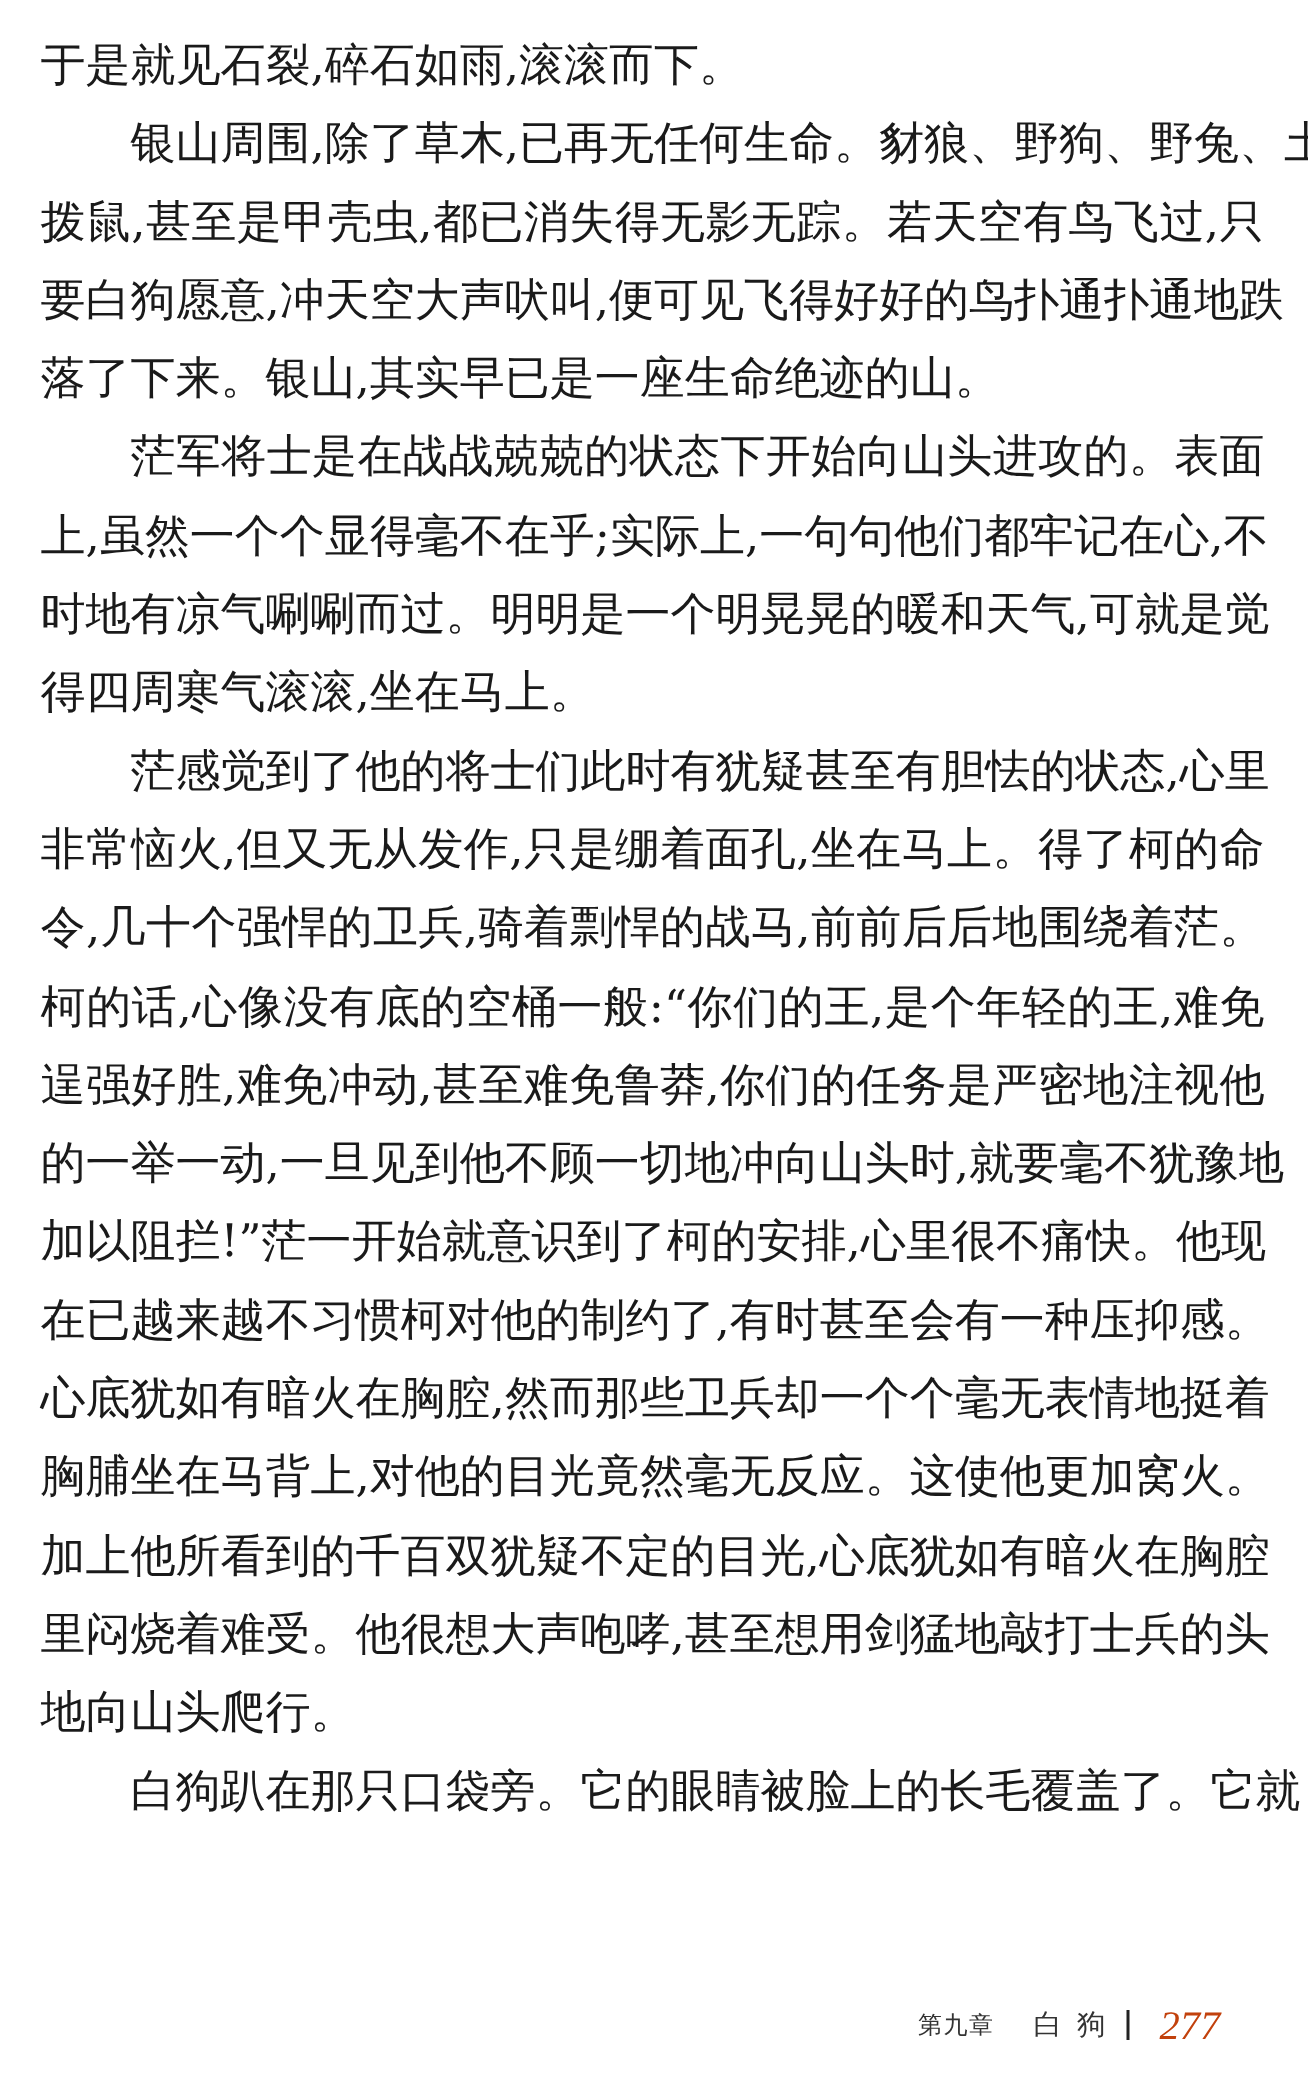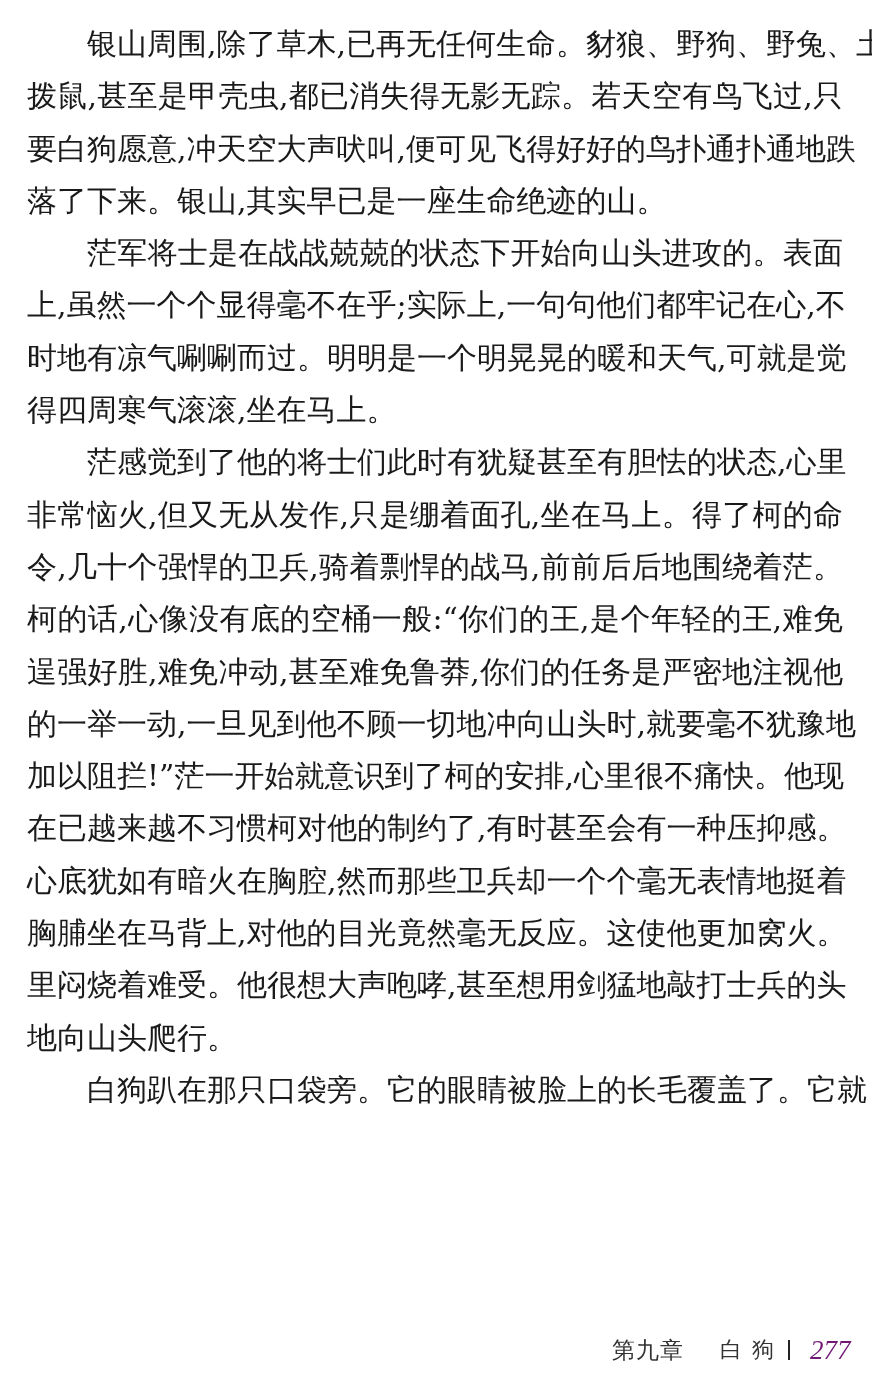--- a/index.html
+++ b/index.html
@@ -49,65 +49,67 @@
       position: absolute;
       top: 1330px;
       left: 612px;
       height: 40px;
       display: flex;
       align-items: center;
       font-family: "DejaVu Sans", "Liberation Sans", sans-serif;
       color: #333333;
     }
     .footer .chapter {
-      font-size: 23px;
+      font-size: 16px;
       letter-spacing: 1px;
     }
     .footer .title {
-      font-size: 22px;
-      margin-left: 36px;
+      font-size: 19px;
+      margin-left: 26px;
       letter-spacing: 10px;
     }
     .footer .sep {
       display: inline-block;
       width: 2px;
       height: 20px;
       background: #222222;
       margin-left: 4px;
       margin-right: 20px;
     }
     .footer .page-num {
       font-family: "Liberation Serif", "DejaVu Serif", serif;
       font-style: italic;
       font-size: 27px;
-      color: #701a75;
+      color: #c2410c;
     }
   </style>
 </head>
 <body>
 
 <div class="page-body">
+  <span class="line last"><span class="fill">于是就见石裂,碎石如雨,滚滚而下。</span></span>
   <span class="line indent"><span class="fill">银山周围,除了草木,已再无任何生命。豺狼、野狗、野兔、土</span></span>
   <span class="line"><span class="fill">拨鼠,甚至是甲壳虫,都已消失得无影无踪。若天空有鸟飞过,只</span></span>
   <span class="line"><span class="fill">要白狗愿意,冲天空大声吠叫,便可见飞得好好的鸟扑通扑通地跌</span></span>
   <span class="line last"><span class="fill">落了下来。银山,其实早已是一座生命绝迹的山。</span></span>
   <span class="line indent"><span class="fill">茫军将士是在战战兢兢的状态下开始向山头进攻的。表面</span></span>
   <span class="line"><span class="fill">上,虽然一个个显得毫不在乎;实际上,一句句他们都牢记在心,不</span></span>
   <span class="line"><span class="fill">时地有凉气唰唰而过。明明是一个明晃晃的暖和天气,可就是觉</span></span>
   <span class="line last"><span class="fill">得四周寒气滚滚,坐在马上。</span></span>
   <span class="line indent"><span class="fill">茫感觉到了他的将士们此时有犹疑甚至有胆怯的状态,心里</span></span>
   <span class="line"><span class="fill">非常恼火,但又无从发作,只是绷着面孔,坐在马上。得了柯的命</span></span>
   <span class="line"><span class="fill">令,几十个强悍的卫兵,骑着剽悍的战马,前前后后地围绕着茫。</span></span>
   <span class="line"><span class="fill">柯的话,心像没有底的空桶一般:“你们的王,是个年轻的王,难免</span></span>
   <span class="line"><span class="fill">逞强好胜,难免冲动,甚至难免鲁莽,你们的任务是严密地注视他</span></span>
   <span class="line"><span class="fill">的一举一动,一旦见到他不顾一切地冲向山头时,就要毫不犹豫地</span></span>
   <span class="line"><span class="fill">加以阻拦!”茫一开始就意识到了柯的安排,心里很不痛快。他现</span></span>
   <span class="line"><span class="fill">在已越来越不习惯柯对他的制约了,有时甚至会有一种压抑感。</span></span>
   <span class="line"><span class="fill">心底犹如有暗火在胸腔,然而那些卫兵却一个个毫无表情地挺着</span></span>
   <span class="line"><span class="fill">胸脯坐在马背上,对他的目光竟然毫无反应。这使他更加窝火。</span></span>
+  <span class="line"><span class="fill">加上他所看到的千百双犹疑不定的目光,心底犹如有暗火在胸腔</span></span>
   <span class="line"><span class="fill">里闷烧着难受。他很想大声咆哮,甚至想用剑猛地敲打士兵的头</span></span>
   <span class="line last"><span class="fill">地向山头爬行。</span></span>
   <span class="line indent"><span class="fill">白狗趴在那只口袋旁。它的眼睛被脸上的长毛覆盖了。它就</span></span>
 </div>
 
 <div class="footer">
   <span class="chapter">第九章</span>
   <span class="title">白狗</span>
   <span class="sep"></span>
   <span class="page-num">277</span>

